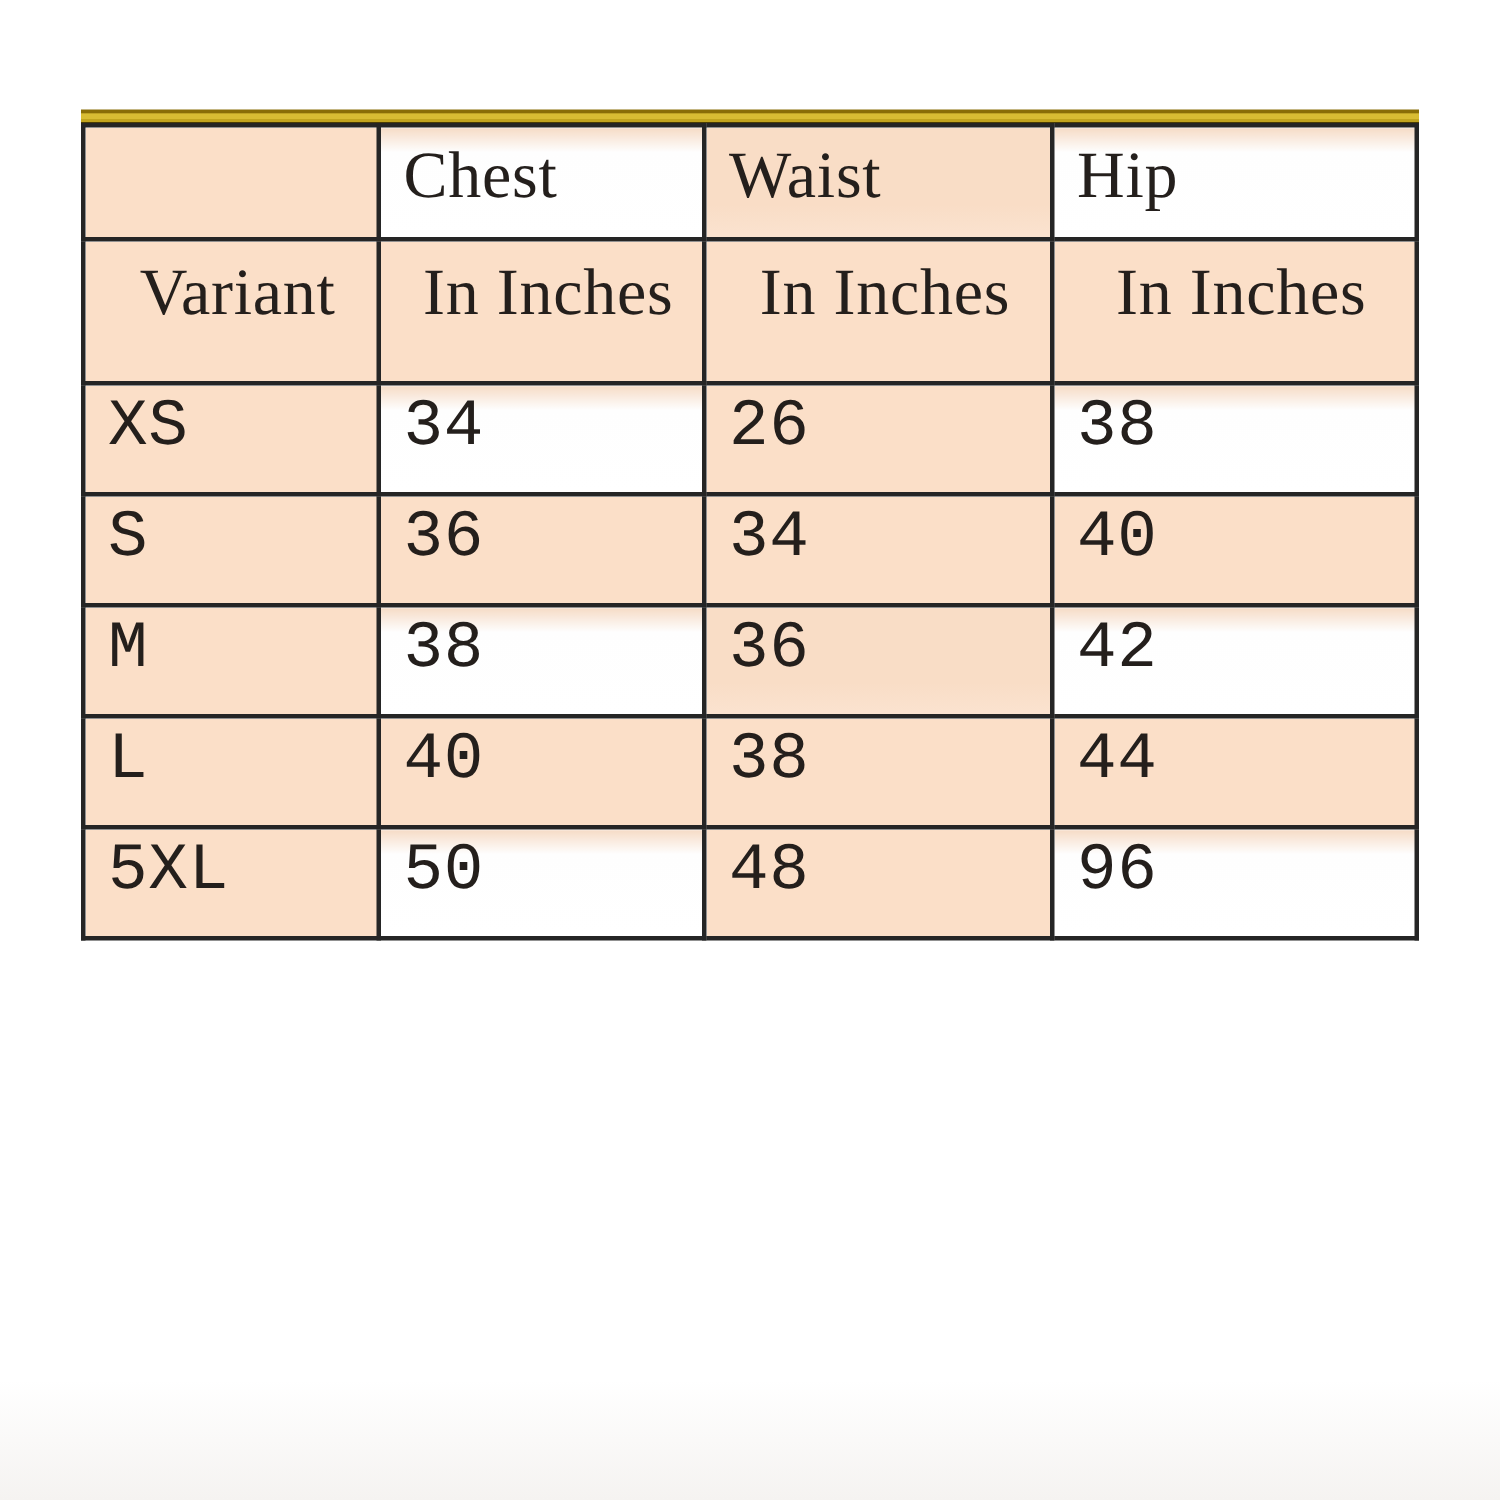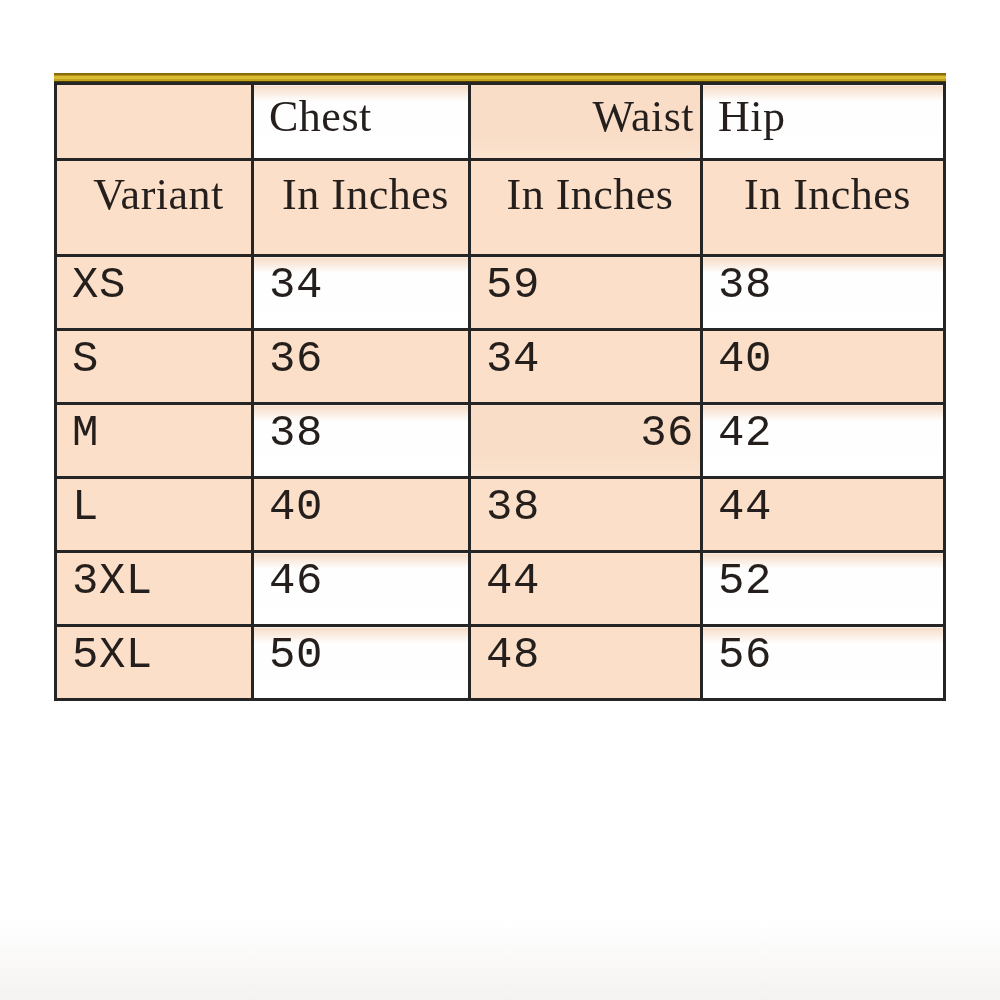--- a/index.html
+++ b/index.html
@@ -54,21 +54,20 @@
 
   tr.r-head1 td { height: 67px; padding-top: 6px; }
   tr.r-head2 td { height: 85px; padding-top: 8px; text-align: center; }
   tr.r-data  td { height: 68px; font-family: Liberation Mono, monospace; }
 
   td.peach {
     background: #fbdfc8;
   }
   td.peach-soft {
     background: linear-gradient(180deg, #f9ddc6 0 70%, #fbe3d0 100%);
-    text-align: right;
   }
   td.white {
     background: linear-gradient(180deg, #f6dcc7 0px, #fefefe 16px, #ffffff 100%);
   }
 </style>
 </head>
 <body>
 
 <div class="page">
   <div class="chart-wrap">
@@ -90,21 +89,21 @@
         <tr class="r-head2">
           <td class="peach">Variant</td>
           <td class="peach">In Inches</td>
           <td class="peach">In Inches</td>
           <td class="peach">In Inches</td>
         </tr>
 
         <tr class="r-data">
           <td class="peach">XS</td>
           <td class="white">34</td>
-          <td class="peach">59</td>
+          <td class="peach">26</td>
           <td class="white">38</td>
         </tr>
         <tr class="r-data">
           <td class="peach">S</td>
           <td class="peach">36</td>
           <td class="peach">34</td>
           <td class="peach">40</td>
         </tr>
         <tr class="r-data">
           <td class="peach">M</td>
@@ -112,27 +111,21 @@
           <td class="peach-soft">36</td>
           <td class="white">42</td>
         </tr>
         <tr class="r-data">
           <td class="peach">L</td>
           <td class="peach">40</td>
           <td class="peach">38</td>
           <td class="peach">44</td>
         </tr>
         <tr class="r-data">
-          <td class="peach">3XL</td>
-          <td class="white">46</td>
-          <td class="peach">44</td>
-          <td class="white">52</td>
-        </tr>
-        <tr class="r-data">
           <td class="peach">5XL</td>
           <td class="white">50</td>
           <td class="peach">48</td>
-          <td class="white">56</td>
+          <td class="white">96</td>
         </tr>
       </tbody>
     </table>
   </div>
 </div>
 
 </body></html>

